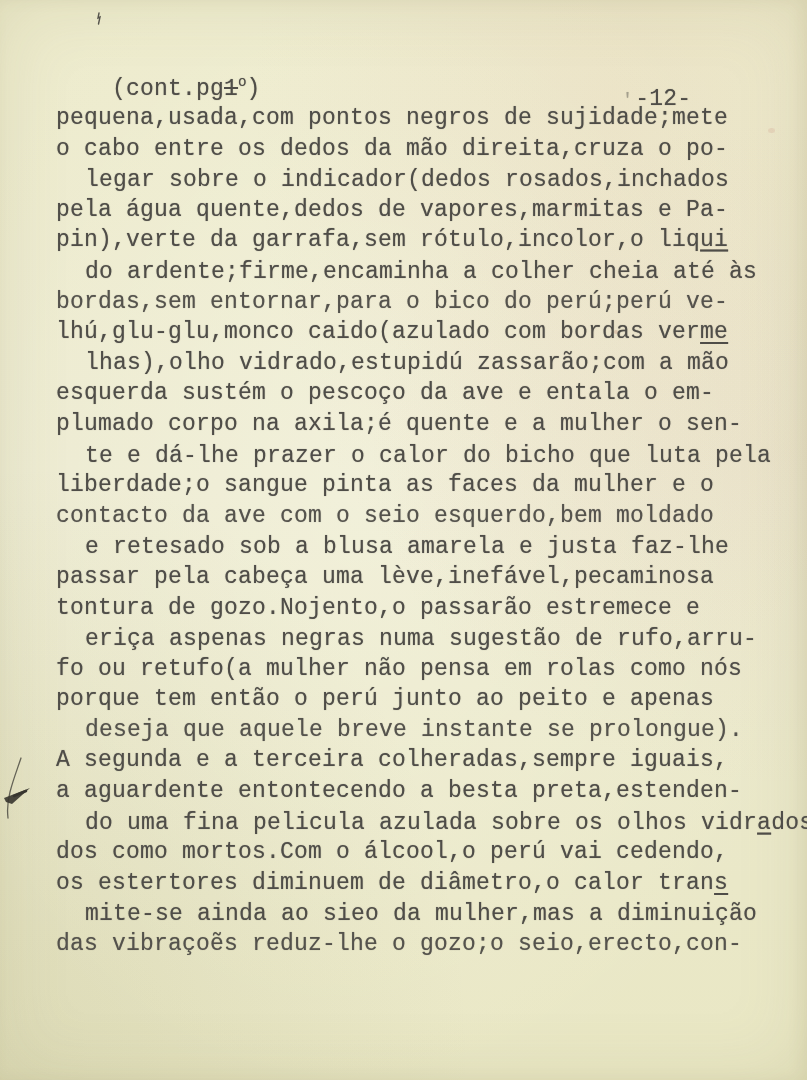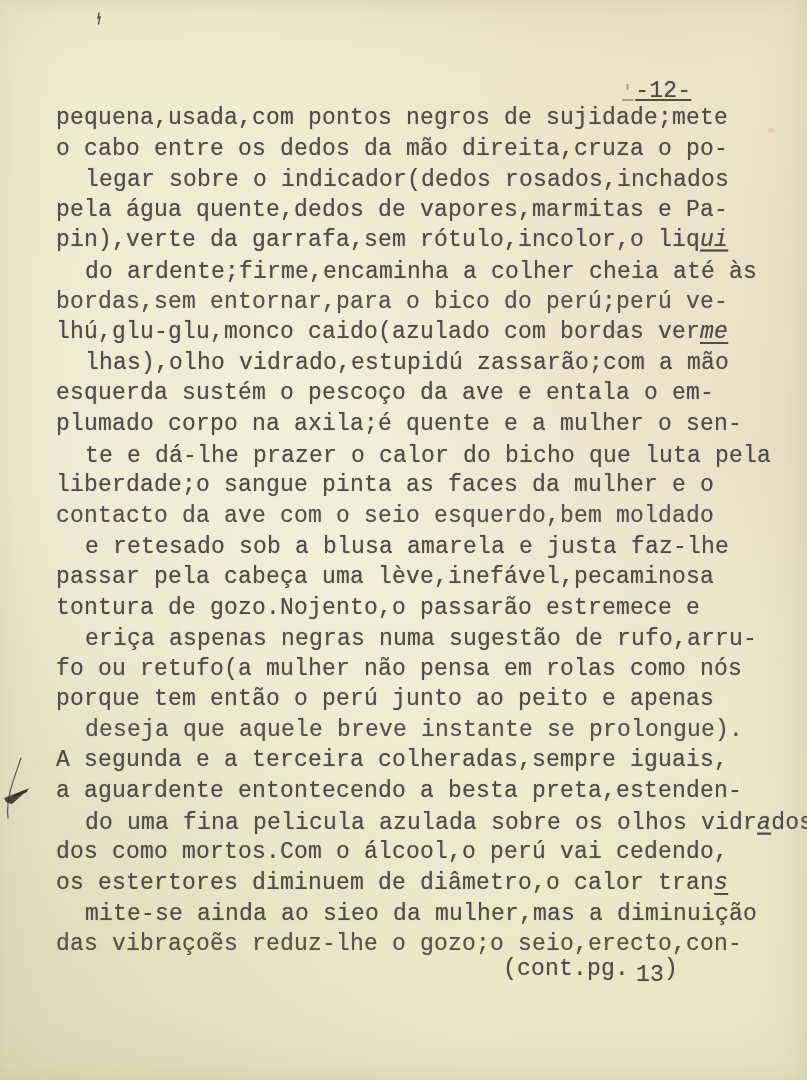--- a/index.html
+++ b/index.html
@@ -28,42 +28,40 @@
   .header-cont {
     position: absolute;
     left: 112px;
     top: 74px;
   }
   .struck { text-decoration: line-through; text-decoration-thickness: 2px; }
   .sup { vertical-align: super; font-size: 0.62em; letter-spacing: 0; }
   .page-num {
     position: absolute;
     left: 622px;
-    top: 78px;
-    text-decoration: underline;
+    top: 86px;
   }
   .tick { opacity: 0.45; font-size: 0.8em; margin-right: 2px; }
   #text-block {
     position: absolute;
     left: 56px;
     top: 103px;
     width: 740px;
   }
   .line {
     height: 30.6px;
     line-height: 30.6px;
   }
   .line:nth-child(3n)   { transform: translateY(0.6px); margin-left: 29px; }
   .line:nth-child(4n+1) { transform: translateY(-0.5px); }
   .line:nth-child(7n)   { opacity: 0.96; }
   .u {
     text-decoration: underline;
     text-underline-offset: 4px;
     text-decoration-thickness: 1.6px;
-    font-style: italic;
   }
   .footer-cont {
     position: absolute;
     left: 503px;
     top: 956px;
   }
   .drop { position: relative; top: 6px; margin-left: 7px; }
   .pen-mark {
     position: absolute;
     left: 0px;
@@ -93,26 +91,26 @@
 <div class="paper">
 
   <svg class="speck" viewBox="0 0 10 14">
     <path d="M5,1 L4,6 L6,5 L4.5,12" stroke="#55534c" stroke-width="1.4" fill="none" stroke-linecap="round"></path>
   </svg>
 
   <div class="stain stain-a"></div>
   <div class="stain stain-b"></div>
   <div class="stain stain-c"></div>
 
+  <div class="type header-cont"><span>(cont.pg</span><span class="struck">1</span><span class="sup">o</span><span>)</span></div>
 
   <div class="type page-num"><span class="tick">'</span><span>-12-</span></div>
 
   <div id="text-block" class="type"><div class="line"><span>pequena,usada,com pontos negros de sujidade;mete</span></div><div class="line"><span>o cabo entre os dedos da mão direita,cruza o po-</span></div><div class="line"><span>legar sobre o indicador(dedos rosados,inchados</span></div><div class="line"><span>pela água quente,dedos de vapores,marmitas e Pa-</span></div><div class="line"><span>pin),verte da garrafa,sem rótulo,incolor,o liq</span><span class="u">ui</span></div><div class="line"><span>do ardente;firme,encaminha a colher cheia até às</span></div><div class="line"><span>bordas,sem entornar,para o bico do perú;perú ve-</span></div><div class="line"><span>lhú,glu-glu,monco caido(azulado com bordas ver</span><span class="u">me</span></div><div class="line"><span>lhas),olho vidrado,estupidú zassarão;com a mão</span></div><div class="line"><span>esquerda sustém o pescoço da ave e entala o em-</span></div><div class="line"><span>plumado corpo na axila;é quente e a mulher o sen-</span></div><div class="line"><span>te e dá-lhe prazer o calor do bicho que luta pela</span></div><div class="line"><span>liberdade;o sangue pinta as faces da mulher e o</span></div><div class="line"><span>contacto da ave com o seio esquerdo,bem moldado</span></div><div class="line"><span>e retesado sob a blusa amarela e justa faz-lhe</span></div><div class="line"><span>passar pela cabeça uma lève,inefável,pecaminosa</span></div><div class="line"><span>tontura de gozo.Nojento,o passarão estremece e</span></div><div class="line"><span>eriça aspenas negras numa sugestão de rufo,arru-</span></div><div class="line"><span>fo ou retufo(a mulher não pensa em rolas como nós</span></div><div class="line"><span>porque tem então o perú junto ao peito e apenas</span></div><div class="line"><span>deseja que aquele breve instante se prolongue).</span></div><div class="line"><span>A segunda e a terceira colheradas,sempre iguais,</span></div><div class="line"><span>a aguardente entontecendo a besta preta,estenden-</span></div><div class="line"><span>do uma fina pelicula azulada sobre os olhos vidr</span><span class="u">a</span><span>dos</span></div><div class="line"><span>dos como mortos.Com o álcool,o perú vai cedendo,</span></div><div class="line"><span>os estertores diminuem de diâmetro,o calor tran</span><span class="u">s</span></div><div class="line"><span>mite-se ainda ao sieo da mulher,mas a diminuição</span></div><div class="line"><span>das vibraçoẽs reduz-lhe o gozo;o seio,erecto,con-</span></div></div>
 
-  <div class="type footer-cont"><span>(cont.pg.</span><span class="drop">13</span><span>)</span></div>
 
   <svg class="pen-mark" viewBox="0 0 42 72">
     <path d="M21,6 C17,18 13,28 10,40 C8,48 7,58 8,66" stroke="#45433c" stroke-width="1.3" fill="none" stroke-linecap="round" opacity="0.8"></path>
     <path d="M4,46 L30,36 L12,52 L6,50 Z" fill="#37352f" opacity="0.9"></path>
     <path d="M14,44 L26,39" stroke="#37352f" stroke-width="2.5" stroke-linecap="round"></path>
   </svg>
 
 </div>
 
 </body></html>

